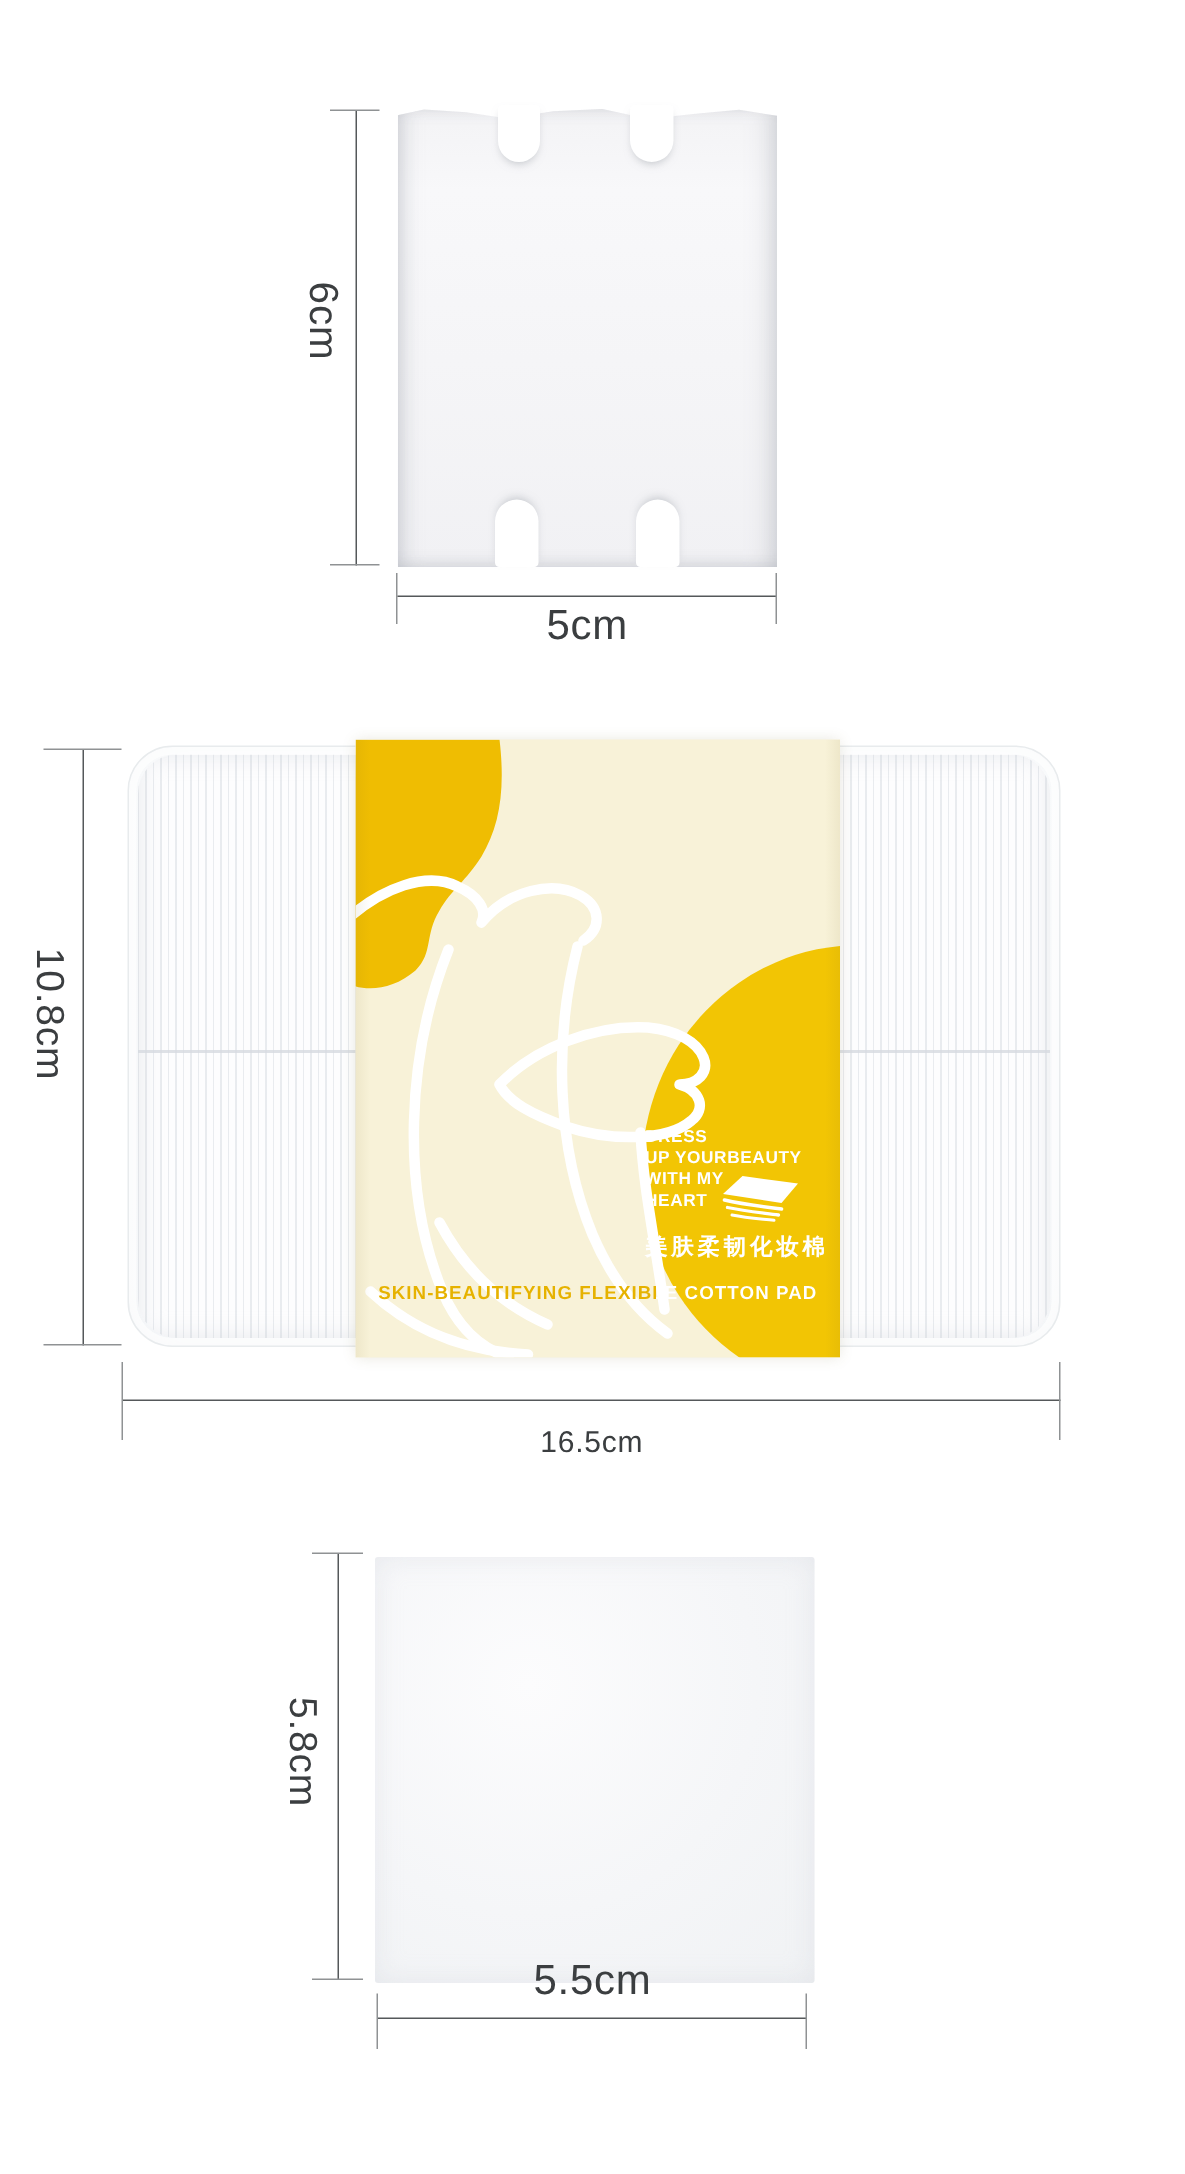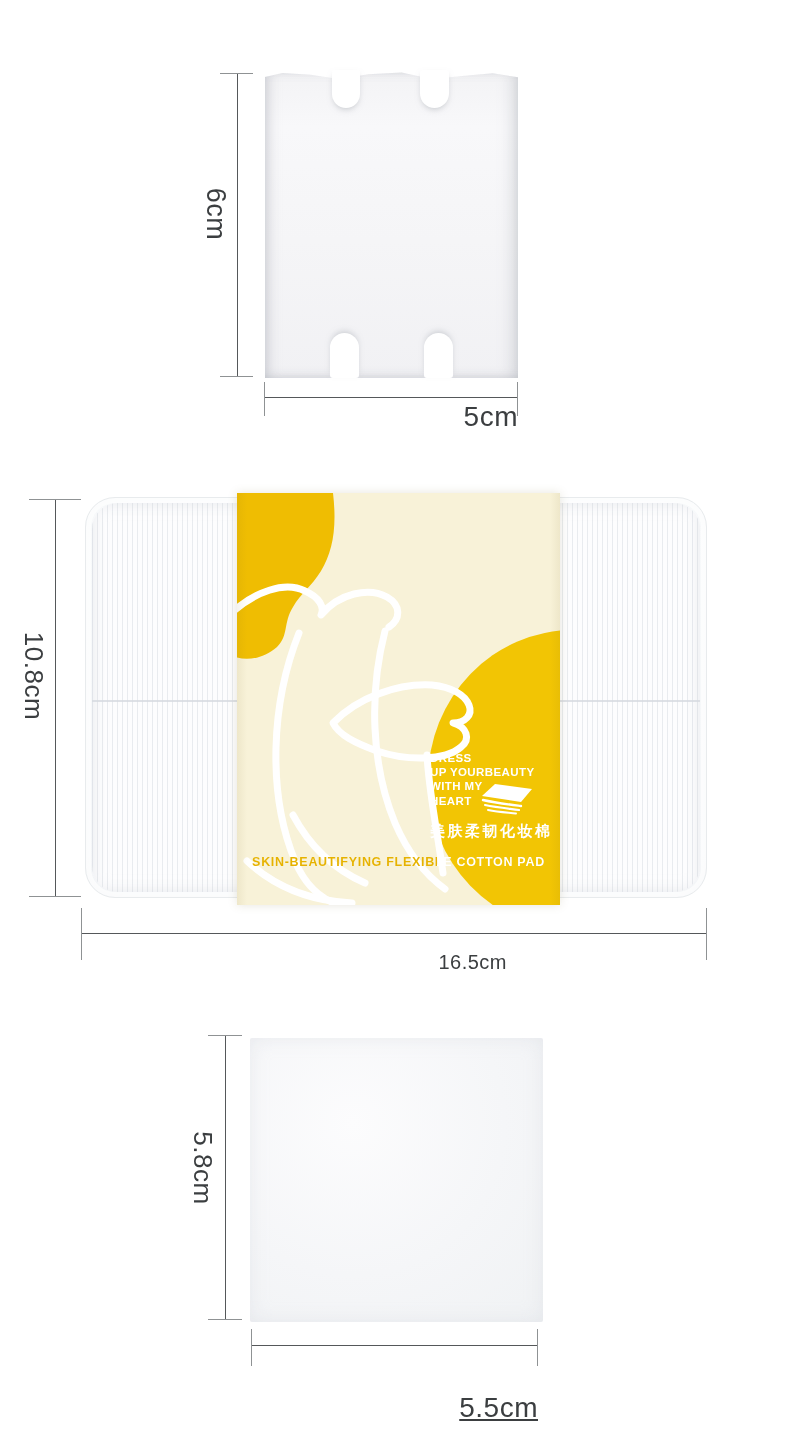--- a/index.html
+++ b/index.html
@@ -8,21 +8,21 @@
     background:var(--c-page_bg,#fff);overflow:hidden;
     font-family:"Liberation Sans","DejaVu Sans",sans-serif;
     color:var(--c-dimension_text,#3b3e40);
   }
   
   .dline-v{position:absolute;width:1px;background:var(--c-dimension_line,#55585a);}
   .dline-h{position:absolute;height:1px;background:var(--c-dimension_line,#55585a);}
   .dcap-h{position:absolute;height:1px;background:var(--c-dimension_cap,#8f9294);}
   .dcap-v{position:absolute;width:1px;background:var(--c-dimension_cap,#8f9294);}
   .dim-text{position:absolute;font-size:28px;letter-spacing:.5px;color:var(--c-dimension_text,#3b3e40);}
-  .dim-text.center{text-align:right;}
+  .dim-text.center{text-align:center;}
   .dim-text.vert{transform:translate(-50%,-50%) rotate(90deg);white-space:nowrap;}
   
   .pad1{
     position:absolute;left:265px;top:72px;width:253px;height:306px;
     background:linear-gradient(180deg,#f3f3f5 0%,#f8f8fa 18%,#f5f5f7 55%,#f1f1f4 100%);
     box-shadow:inset 11px 0 14px -9px rgba(165,170,178,.55),
                inset -12px 0 16px -9px rgba(165,170,178,.5),
                inset 0 -7px 12px -8px rgba(165,170,178,.45),
                inset 0 6px 10px -7px rgba(195,199,206,.5);
     clip-path:polygon(0 1.6%,7% .3%,18% .9%,29% 2.3%,41% .7%,54% .2%,66% 2.4%,78% 1.3%,90% .4%,100% 1.7%,100% 100%,0 100%);
@@ -170,17 +170,17 @@
       <div class="dcap-h" style="left:208px;top:1035px;width:34px;"></div>
       <div class="dline-v" style="left:225px;top:1036px;height:284px;"></div>
       <div class="dcap-h" style="left:208px;top:1319px;width:34px;"></div>
       <div class="dim-text vert" style="left:202px;top:1168px;font-size:26px;">5.8cm</div>
     </div>
 
     <div>
       <div class="dcap-v" style="left:251px;top:1329px;height:37px;"></div>
       <div class="dline-h" style="left:252px;top:1345px;width:286px;"></div>
       <div class="dcap-v" style="left:537px;top:1329px;height:37px;"></div>
-      <div class="dim-text center" style="left:252px;top:1392px;width:286px;text-decoration:underline;">5.5cm</div>
+      <div class="dim-text center" style="left:252px;top:1304px;width:286px;">5.5cm</div>
     </div>
   </div>
 
 </div>
 
 </body></html>

